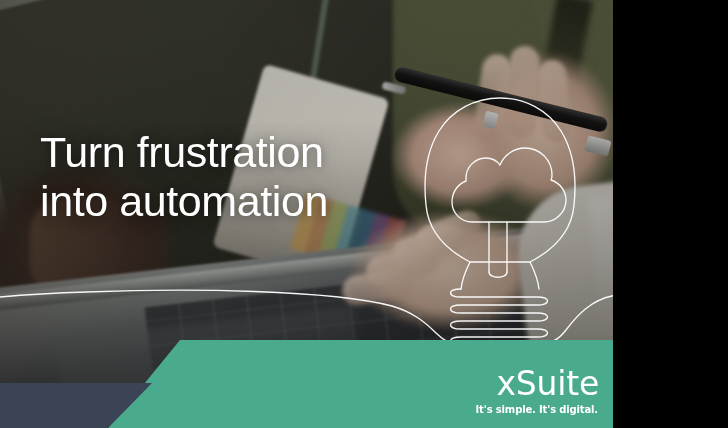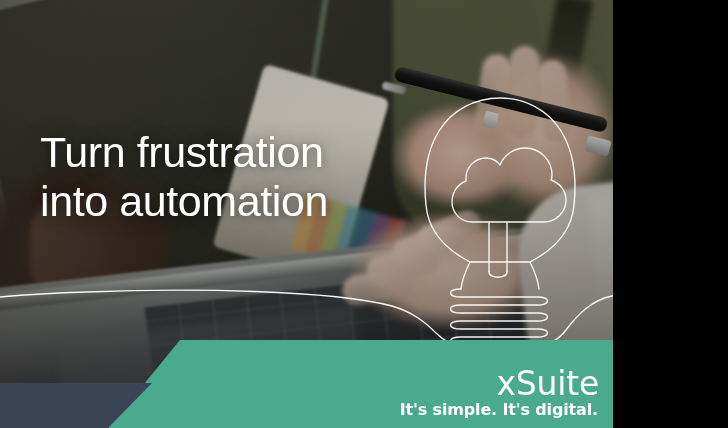--- a/index.html
+++ b/index.html
@@ -361,21 +361,21 @@
     font-family: "DejaVu Sans", sans-serif;
     font-size: 33px;
     font-weight: 400;
     letter-spacing: -0.2px;
     line-height: 33px;
   }
   .logo-tagline {
     display: block;
     color: #ffffff;
     font-family: "DejaVu Sans", sans-serif;
-    font-size: 16px;
+    font-size: 10px;
     font-weight: 700;
     letter-spacing: -0.15px;
     line-height: 13px;
     margin-top: 3px;
     margin-right: 1px;
   }
 </style>
 </head>
 <body>
 

